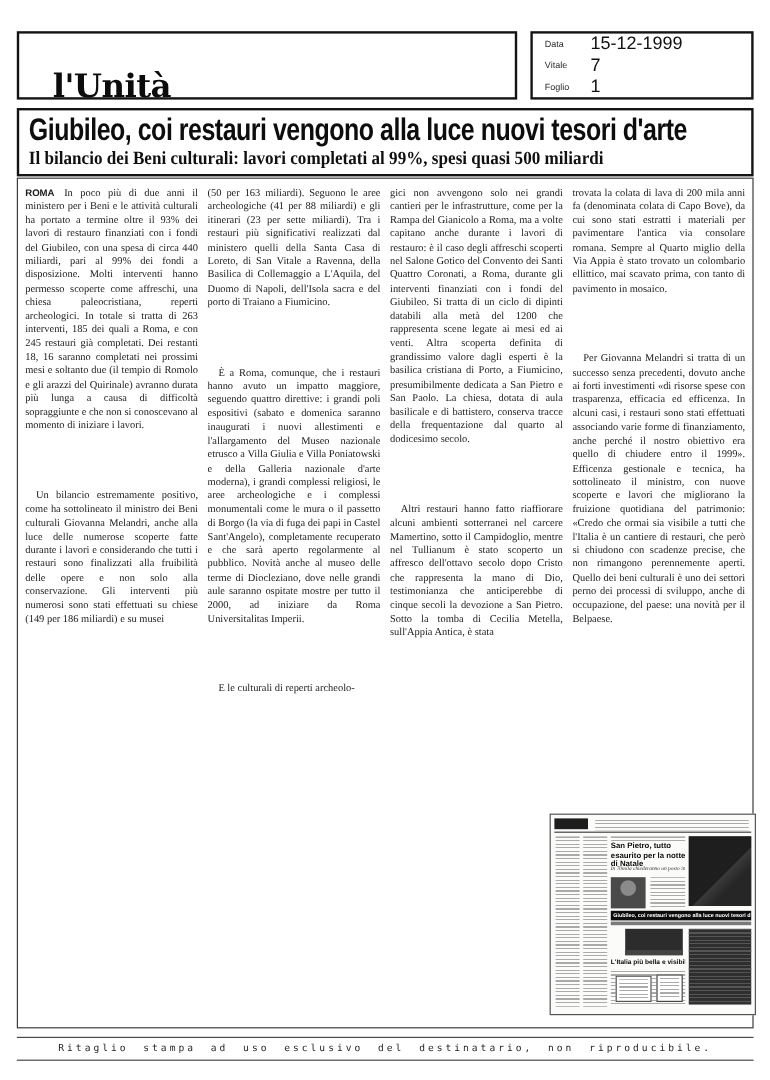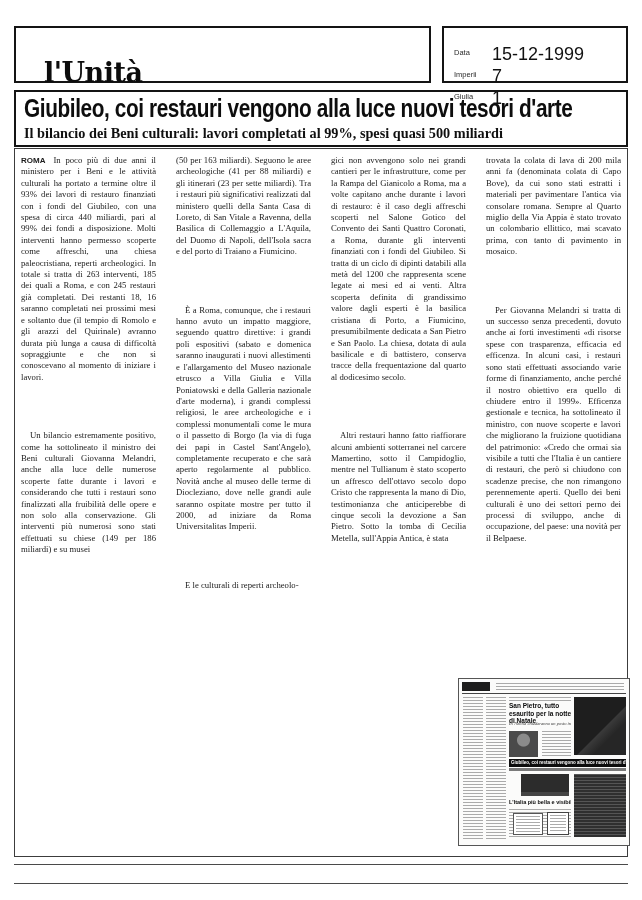--- a/index.html
+++ b/index.html
@@ -12,28 +12,28 @@
   .masthead-box{
     position:absolute;left:14px;top:26px;width:417px;height:57px;
     border:2px solid #141414;display:flex;align-items:center;box-sizing:border-box;
   }
   .masthead-logo{
     padding-left:28px;font-family:"DejaVu Serif",serif;font-weight:700;
     font-size:27px;letter-spacing:-0.5px;color:#0c0c0c;margin-top:36px;
   }
   .meta-box{
     position:absolute;left:442px;top:26px;width:186px;height:57px;
-    border:2px solid #141414;box-sizing:border-box;padding:16px 0 0 10px;
+    border:2px solid #141414;box-sizing:border-box;padding:0 0 0 10px;
   }
   .meta-row{display:flex;margin-bottom:1px;}
   .meta-label{
     width:38px;font-family:"Liberation Sans",sans-serif;font-size:7.5px;
     color:#2b2b2b;padding-top:4px;
   }
-  .meta-value{font-family:"Liberation Sans",sans-serif;font-size:18px;color:#111;text-align:center;}
+  .meta-value{font-family:"Liberation Sans",sans-serif;font-size:15px;color:#111;text-align:center;}
   
   .headline-box{
     position:absolute;left:14px;top:90px;width:614px;height:57px;
     border:2px solid #141414;box-sizing:border-box;overflow:hidden;
   }
   .headline{
     margin:1px 0 0 8px;font-family:"Liberation Sans",sans-serif;font-weight:700;
     font-size:26px;line-height:30px;white-space:nowrap;color:#0d0d0d;
     transform:scaleX(0.80);transform-origin:left top;letter-spacing:-0.5px;
   }
@@ -41,21 +41,21 @@
     margin:0 0 0 8px;font-family:"Liberation Serif",serif;font-weight:700;
     font-size:15.5px;line-height:20px;white-space:nowrap;color:#101010;
     transform:scaleX(0.92);transform-origin:left top;
   }
   
   .body-box{
     position:absolute;left:14px;top:148px;width:614px;height:709px;
     border:1px solid #3c3c3c;box-sizing:border-box;
   }
   .columns{
-    position:absolute;left:6px;right:6px;top:6px;display:flex;gap:20px;
+    position:absolute;left:6px;right:6px;top:6px;display:flex;gap:8px;
   }
   .col{flex:1 1 0;min-width:0;}
   .col p{
     margin:0;font-family:"Liberation Serif",serif;font-size:8.7px;
     line-height:11.4px;text-align:justify;color:#1b1b1b;
   }
   .col p.ind{text-indent:9px;margin-top:47px;}
   .dateline{font-family:"Liberation Sans",sans-serif;font-weight:700;font-size:8px;}
   
   .thumb{
@@ -128,25 +128,25 @@
   <div class="masthead-box">
     <div class="masthead-logo">l'Unità</div>
   </div>
 
   <div class="meta-box">
     <div class="meta-row">
       <span class="meta-label">Data</span>
       <span class="meta-value">15-12-1999</span>
     </div>
     <div class="meta-row">
-      <span class="meta-label">Imperii</span>
+      <span class="meta-label">Vitale</span>
       <span class="meta-value">7</span>
     </div>
     <div class="meta-row">
-      <span class="meta-label">Giulia</span>
+      <span class="meta-label">Foglio</span>
       <span class="meta-value">1</span>
     </div>
   </div>
 
   <div class="headline-box">
     <div class="headline">Giubileo, coi restauri vengono alla luce nuovi tesori d'arte</div>
     <div class="subheadline">Il bilancio dei Beni culturali: lavori completati al 99%, spesi quasi 500 miliardi</div>
   </div>
 
   <div class="body-box">
@@ -192,15 +192,16 @@
     <div class="th-greek-bottom greek"></div>
     <div class="th-ad1">
         <div class="th-ad1-inner greek"></div>
       </div>
     <div class="th-ad2">
         <div class="th-ad2-inner greek"></div>
       </div>
   </div>
 
   <div class="footer-rule-top"></div>
+  <div class="footer-text">Ritaglio stampa ad uso esclusivo del destinatario, non riproducibile.</div>
   <div class="footer-rule-bottom"></div>
 
 </div>
 
 </body></html>

